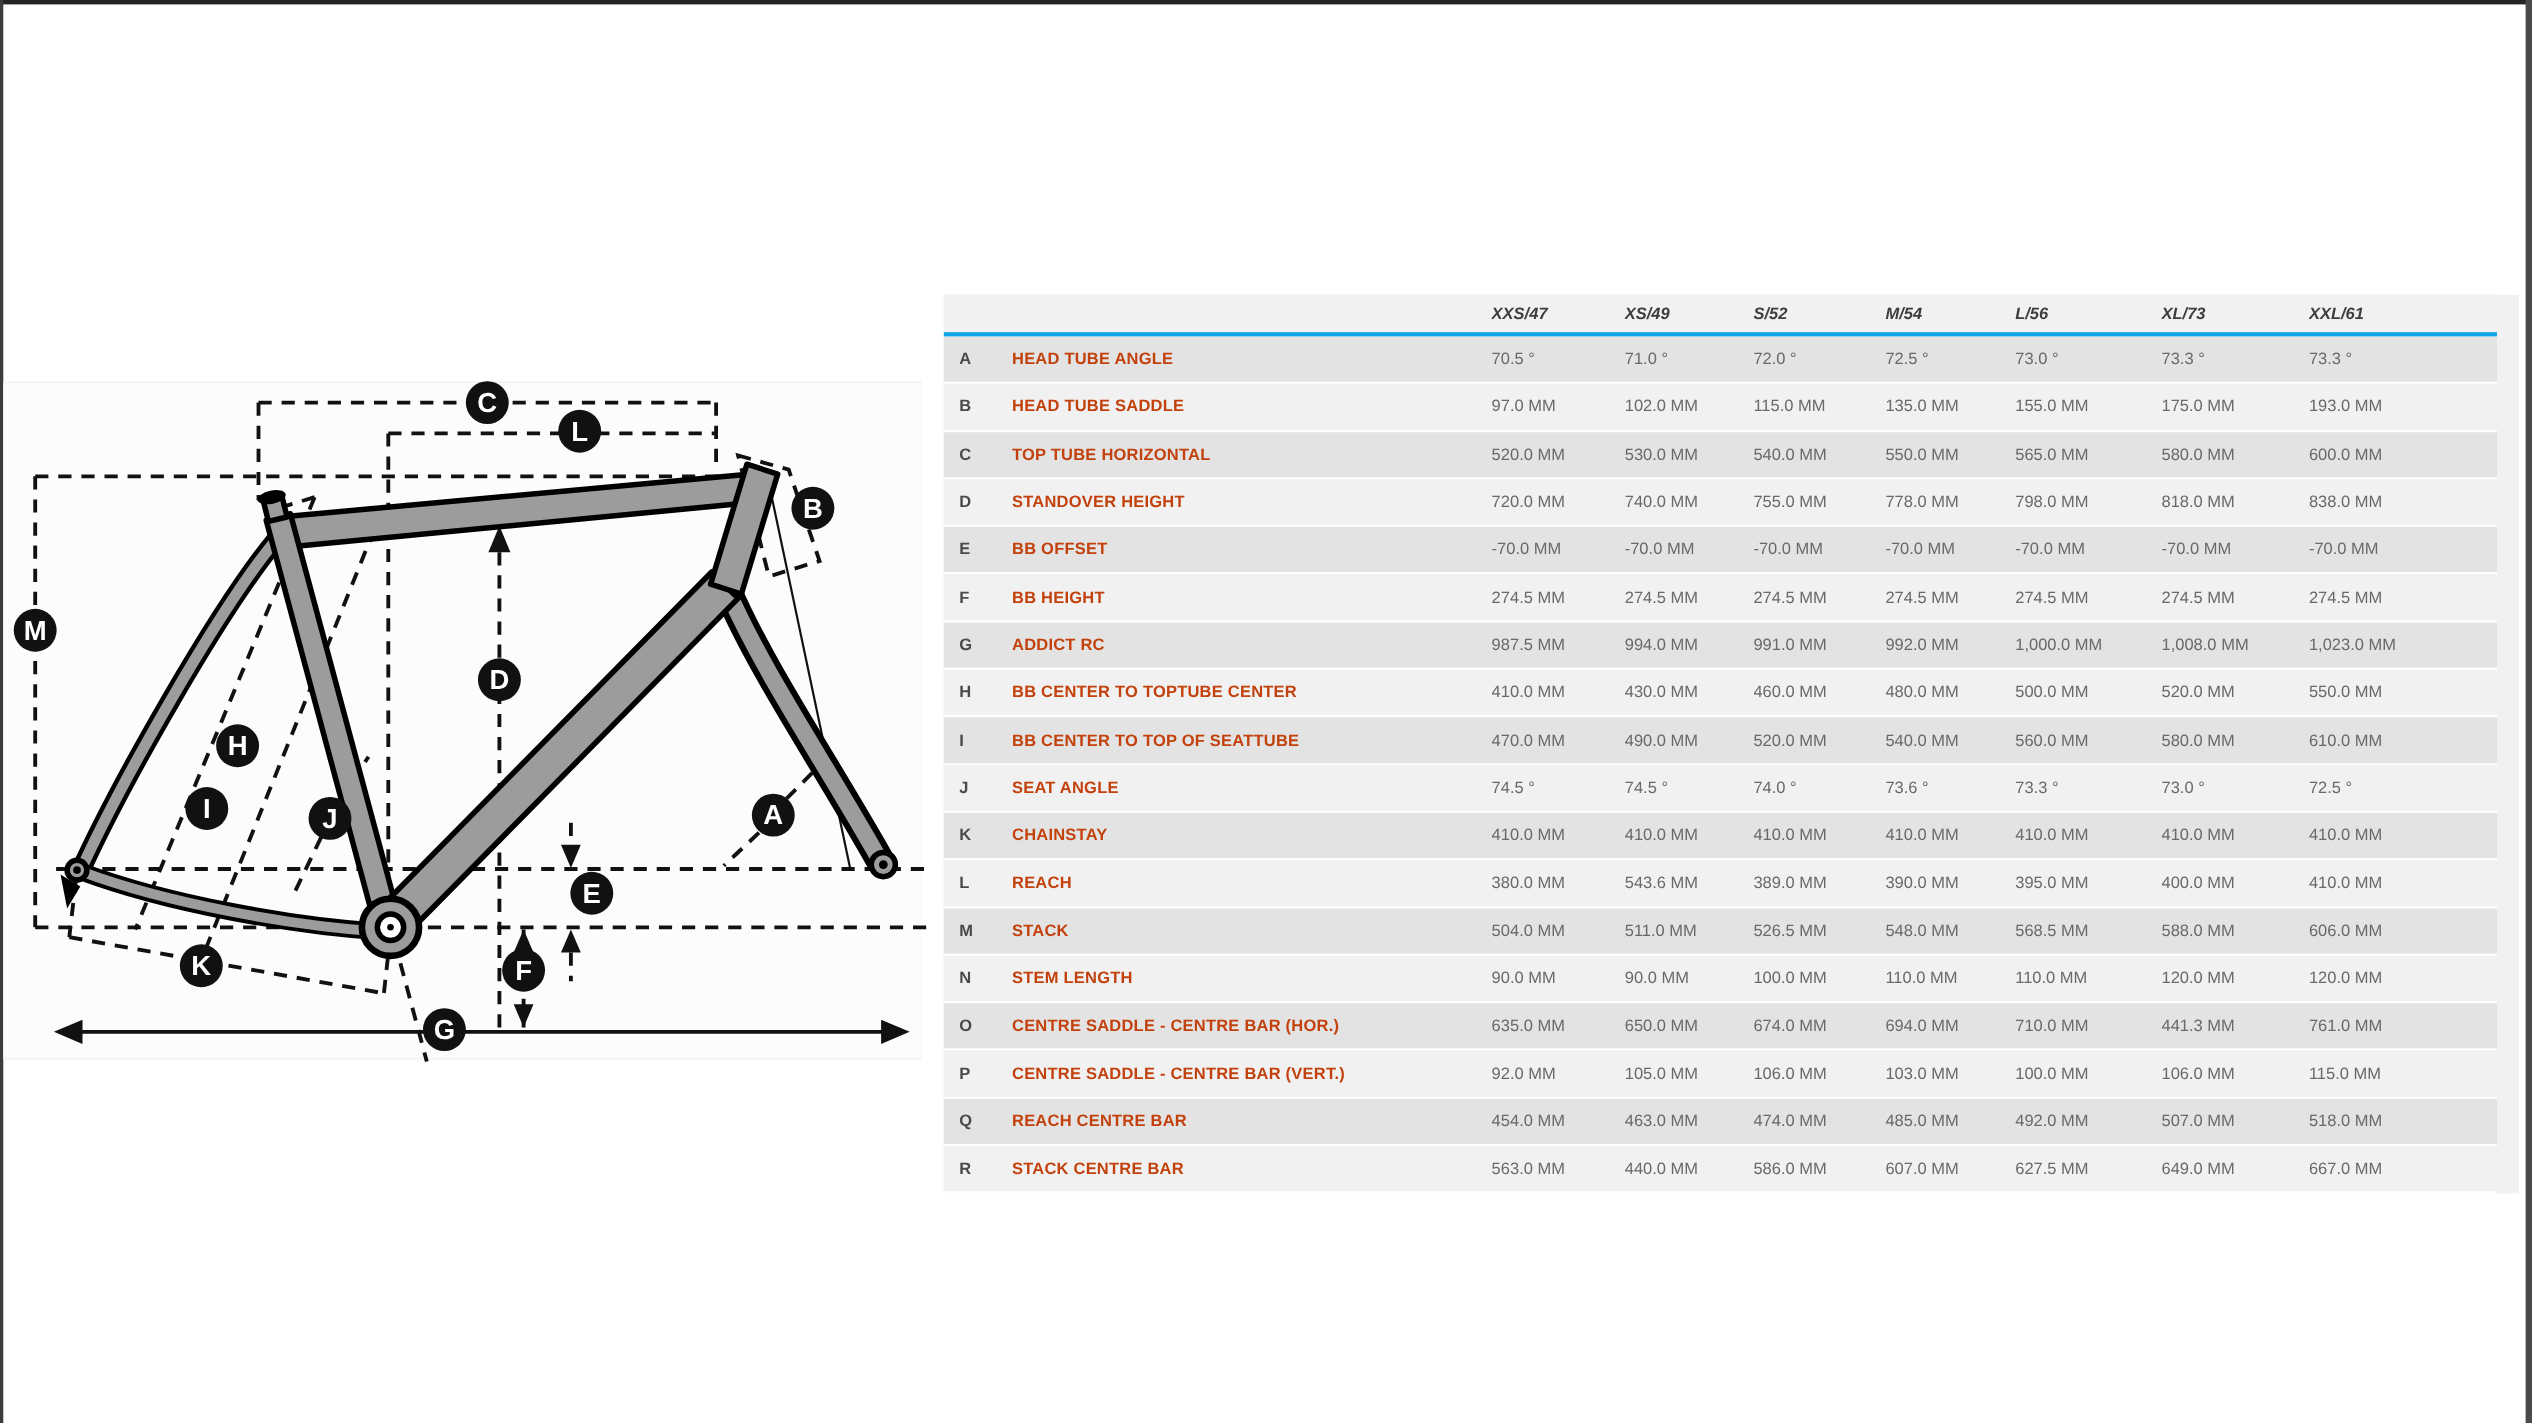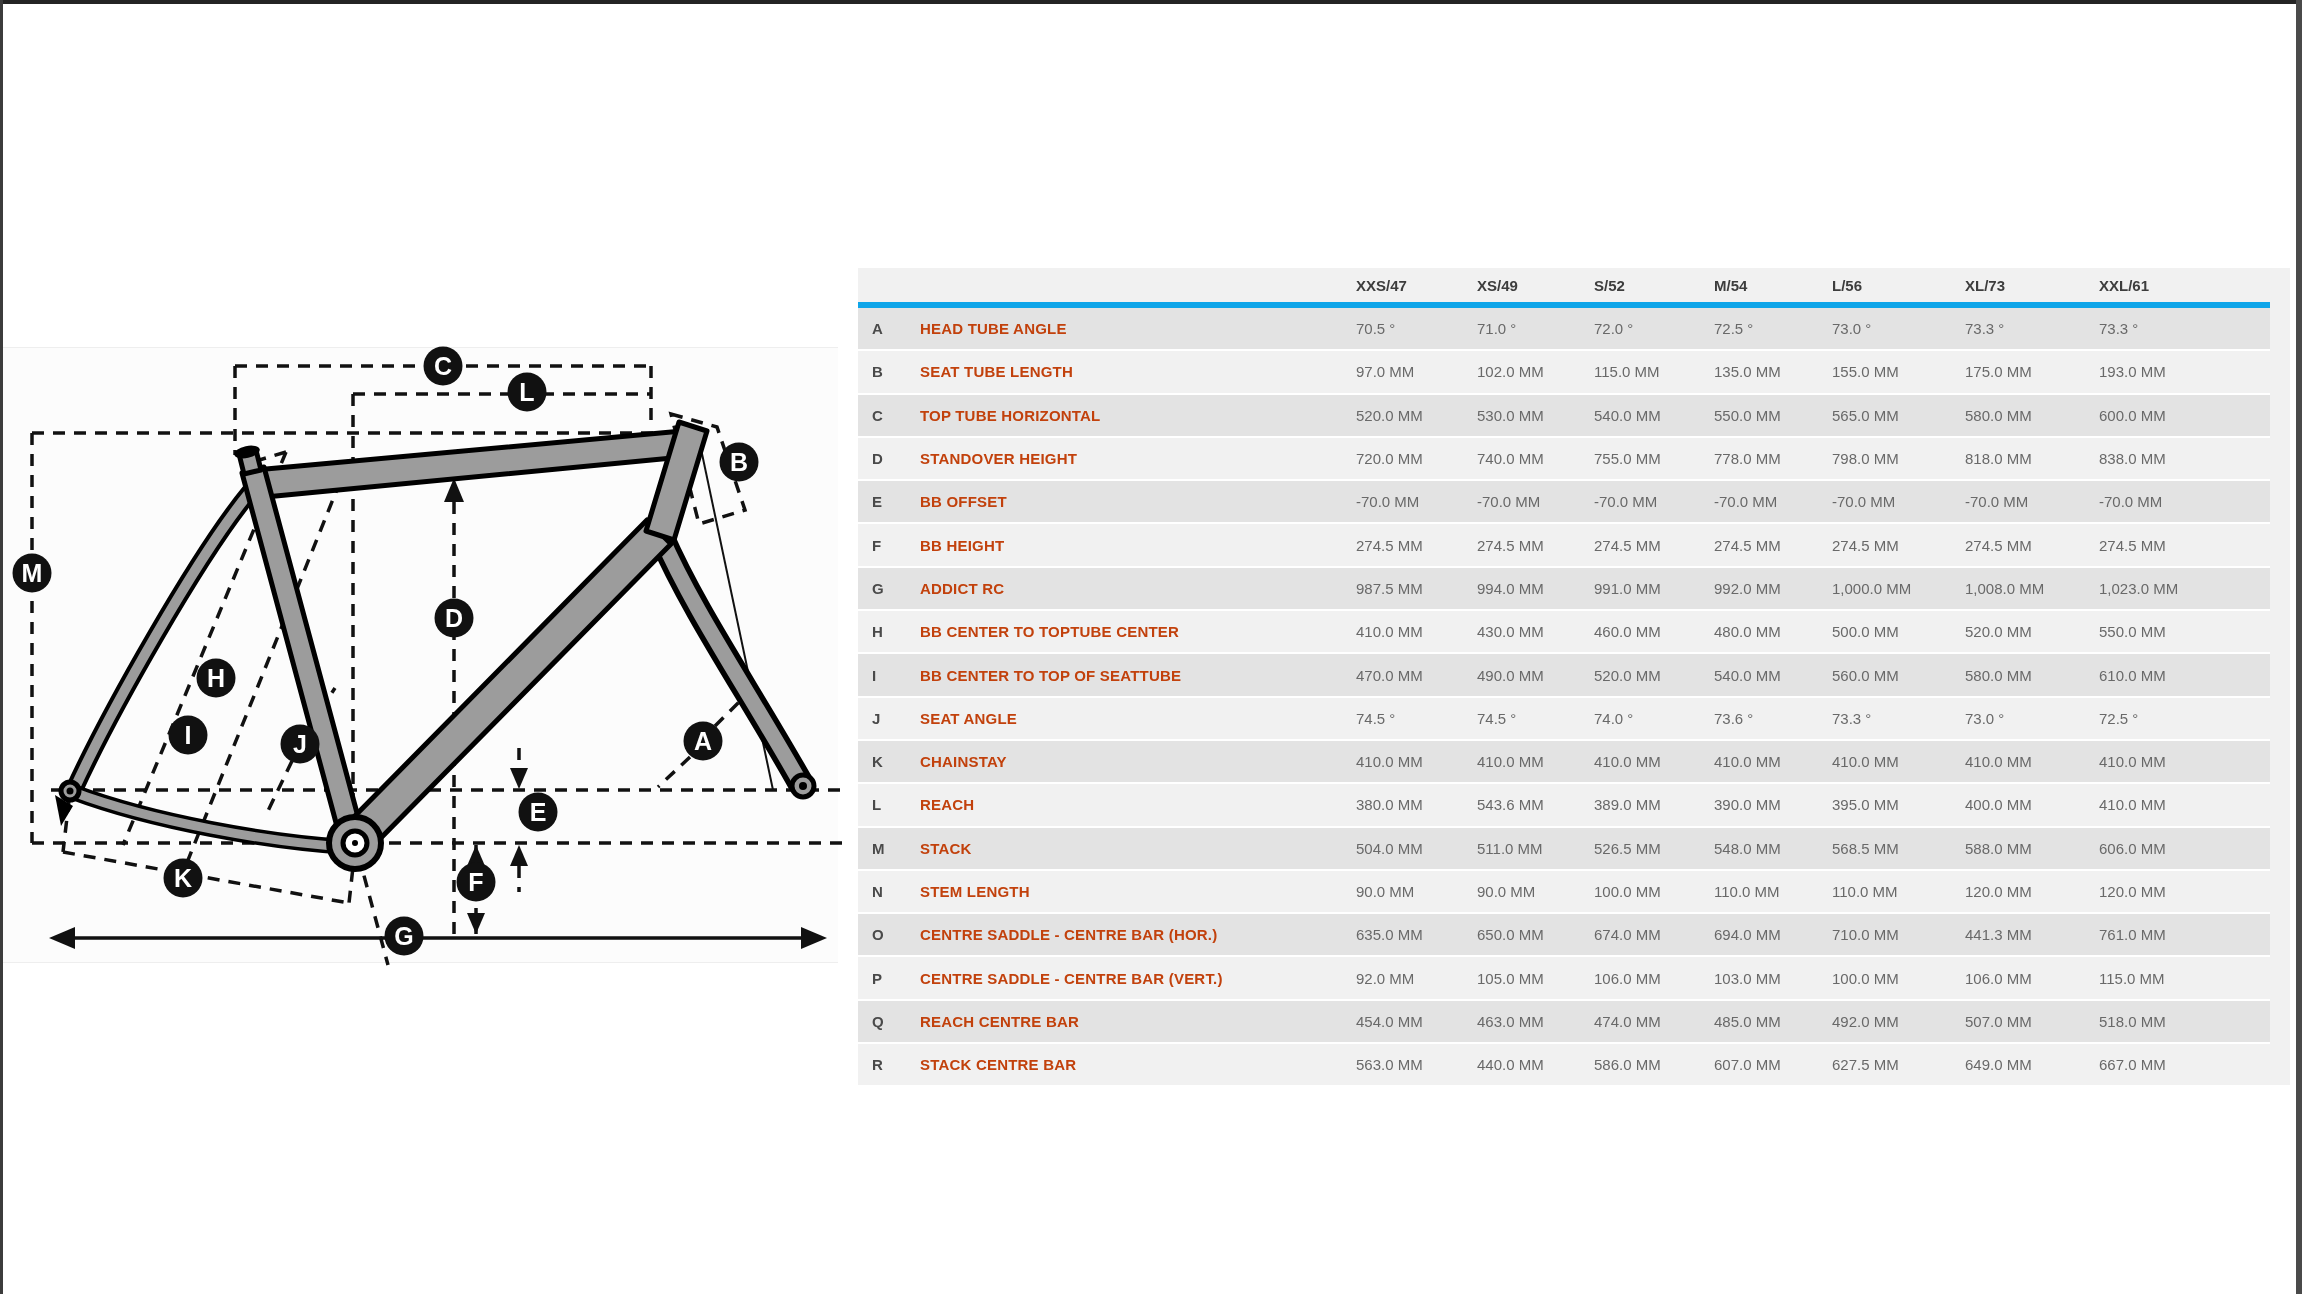--- a/index.html
+++ b/index.html
@@ -33,21 +33,21 @@
   
   .table-underlay{
     position:absolute;left:858px;top:268px;width:1432px;height:817px;background:#f1f1f1;
   }
   .geo-table{position:absolute;left:858px;top:268px;width:1412px;}
   .grid-row{
     display:grid;
     grid-template-columns:62px 436px 121px 117px 120px 118px 133px 134px auto;
     align-items:center;
   }
-  .hdr{height:34px;border-bottom:6px solid #0ea5e9;}
+  .hdr{height:34px;border-bottom:4px solid #0ea5e9;font-style:italic;}
   .hdr .cell{font-weight:700;color:#3d3d3d;font-size:15px;}
   .row{height:41.3px;border-bottom:2px solid #ffffff;}
   .cell{white-space:nowrap;overflow:hidden;}
   .key-cell{padding-left:14px;font-weight:700;color:#4a4a4a;font-size:15px;}
   .label-cell{font-weight:700;color:#c2410c;font-size:15px;letter-spacing:.2px;}
   .value-cell{font-weight:400;color:#696969;font-size:15px;}
 </style>
 </head>
 <body>
 
@@ -198,21 +198,21 @@
         <div class="cell value-cell">70.5 °</div>
         <div class="cell value-cell">71.0 °</div>
         <div class="cell value-cell">72.0 °</div>
         <div class="cell value-cell">72.5 °</div>
         <div class="cell value-cell">73.0 °</div>
         <div class="cell value-cell">73.3 °</div>
         <div class="cell value-cell">73.3 °</div>
       </div>
       <div class="grid-row row" style="background: rgb(241, 241, 241);">
         <div class="cell key-cell">B</div>
-        <div class="cell label-cell">SEAT TUBE LENGTH</div>
+        <div class="cell label-cell">HEAD TUBE SADDLE</div>
         <div class="cell value-cell">97.0 MM</div>
         <div class="cell value-cell">102.0 MM</div>
         <div class="cell value-cell">115.0 MM</div>
         <div class="cell value-cell">135.0 MM</div>
         <div class="cell value-cell">155.0 MM</div>
         <div class="cell value-cell">175.0 MM</div>
         <div class="cell value-cell">193.0 MM</div>
       </div>
       <div class="grid-row row" style="background: rgb(227, 227, 227);">
         <div class="cell key-cell">C</div>

